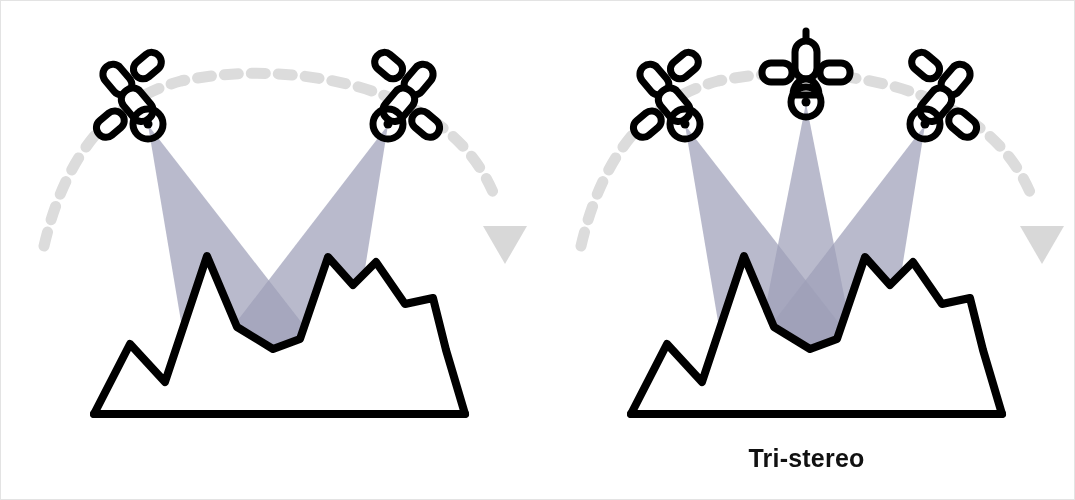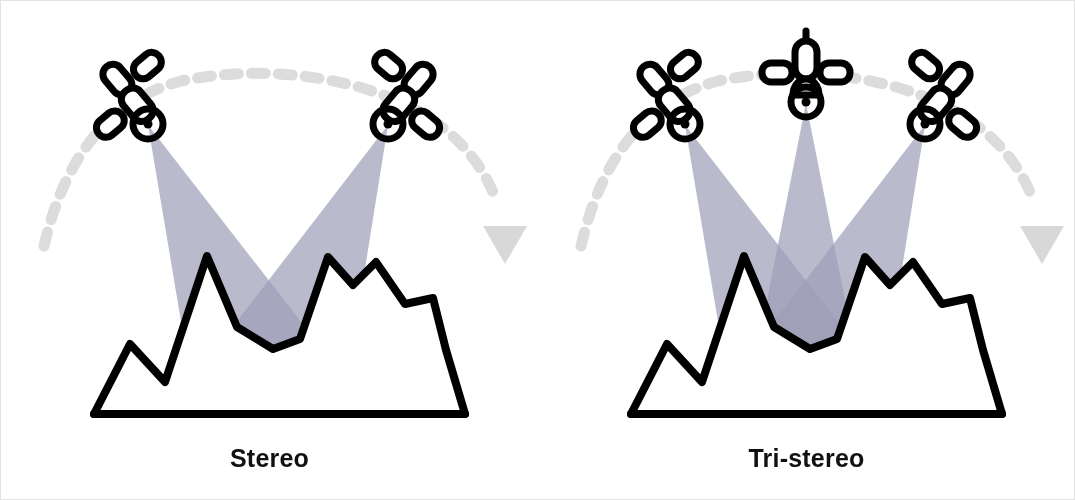--- a/index.html
+++ b/index.html
@@ -105,21 +105,20 @@
         <line x1="93" y1="413" x2="464" y2="413" stroke="#000000" stroke-width="8" stroke-linecap="round"></line>
       </g>
 
       <g transform="translate(133,100)">
         <use href="#sat-tilted-L"></use>
       </g>
       <g transform="translate(401,100) scale(-1,1)">
         <use href="#sat-tilted-L"></use>
       </g>
     </svg>
-    <div class="caption" style="color: rgb(17, 17, 17);">Stereo</div>
   </div>
 
   <div class="panel" id="panel-right">
     <svg viewBox="0 0 537 500" xmlns="http://www.w3.org/2000/svg">
         <defs>
         <clipPath id="clip-terrain-L">
           <polygon points="93,413 129,343 164,381 206,255 236,326 272,348 299,338 327,256 352,284 375,261 404,303 432,297 445,349 464,413"></polygon>
         </clipPath>
         <g id="sat-tilted-L">
           <g stroke="#000000" stroke-width="7" stroke-linejoin="round" stroke-linecap="round" fill="#ffffff">

